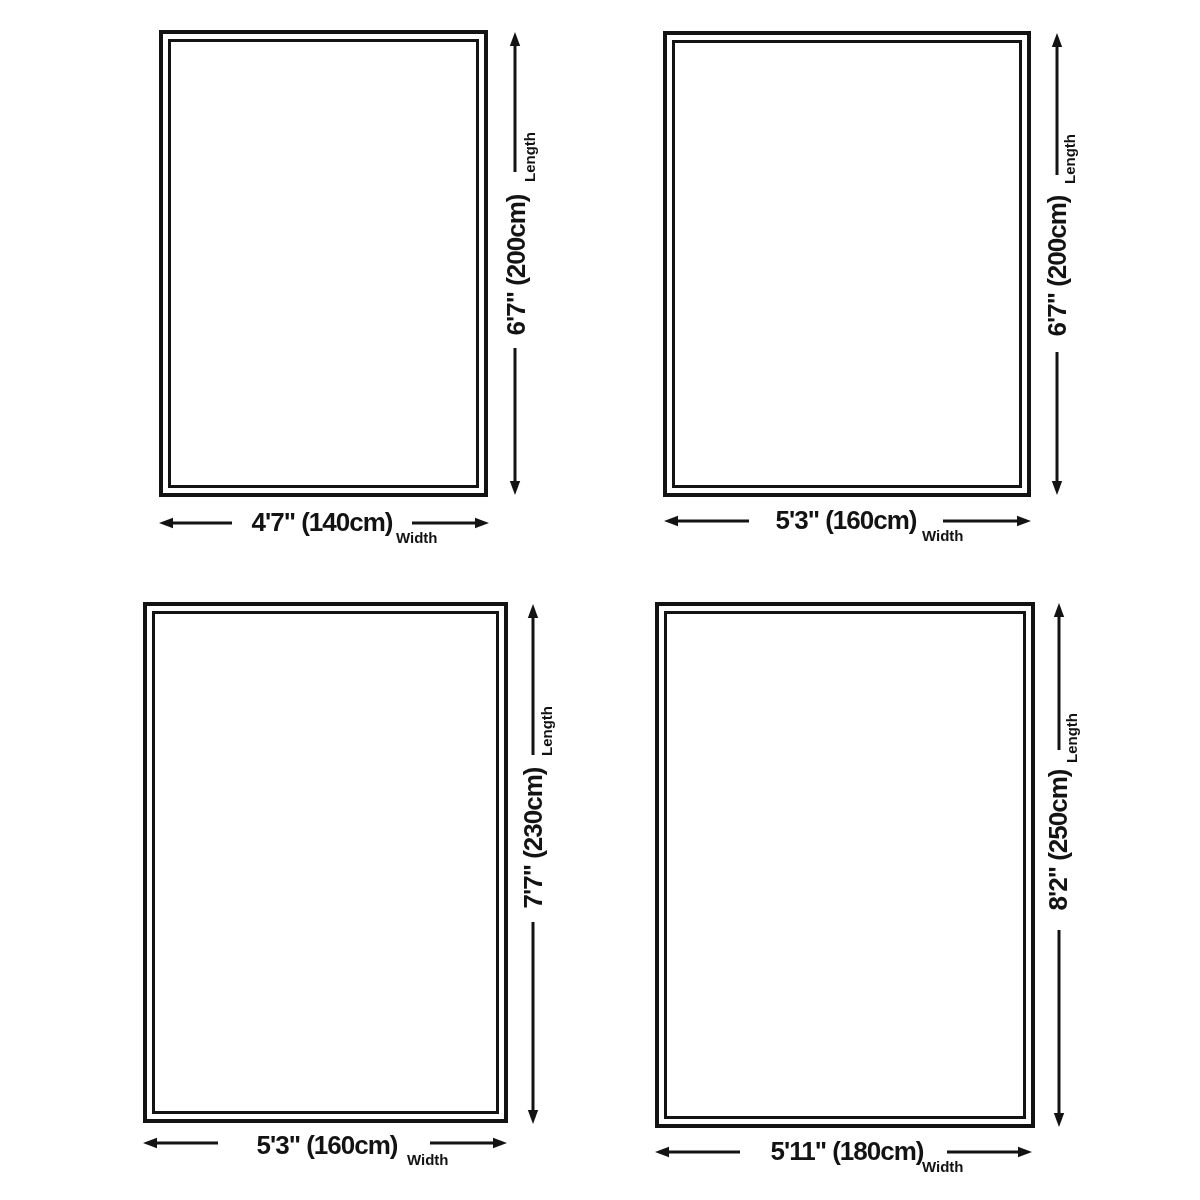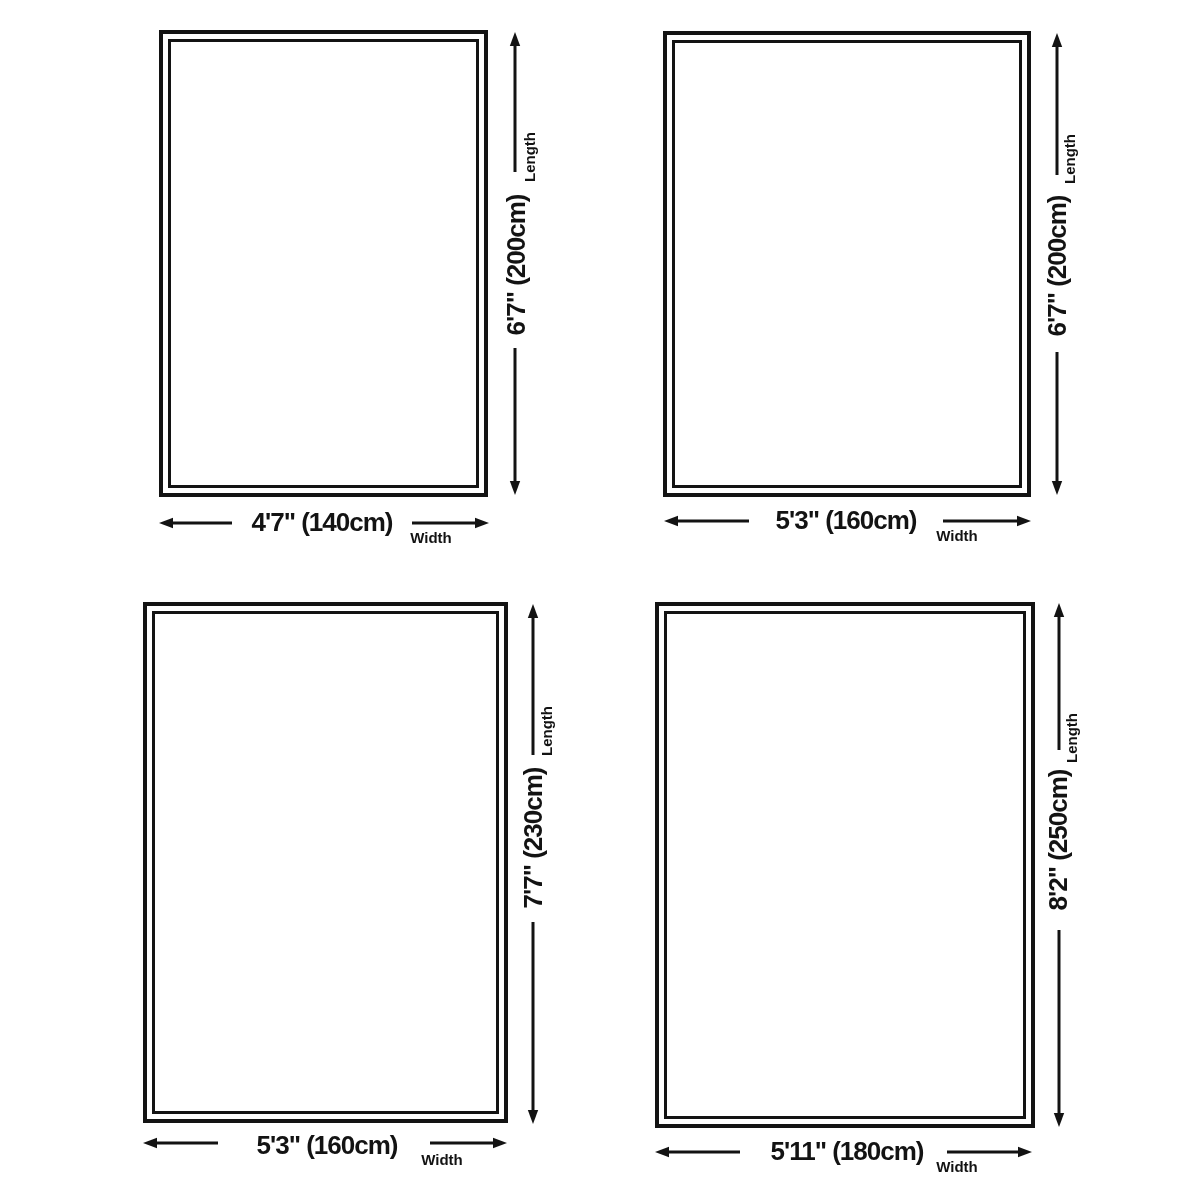--- a/index.html
+++ b/index.html
@@ -12,21 +12,21 @@
   .arrow{position:absolute;display:block;}
   .dim-h{
     position:absolute;font-weight:700;font-size:26px;letter-spacing:-1px;
     text-align:center;white-space:nowrap;
   }
   .dim-v{
     position:absolute;font-weight:700;font-size:26px;letter-spacing:-1px;
     text-align:center;white-space:nowrap;transform:rotate(-90deg);
   }
   .lbl{
-    position:absolute;font-weight:700;font-size:15px;text-align:center;white-space:nowrap;
+    position:absolute;font-weight:700;font-size:15px;white-space:nowrap;
   }
   .lbl-v{
     position:absolute;font-weight:700;font-size:15px;text-align:center;white-space:nowrap;
     transform:rotate(-90deg);
   }
   .panel{position:static;}
   svg line{stroke:#131313;stroke-width:3;}
   svg polygon{fill:#131313;}
 </style>
 </head>

